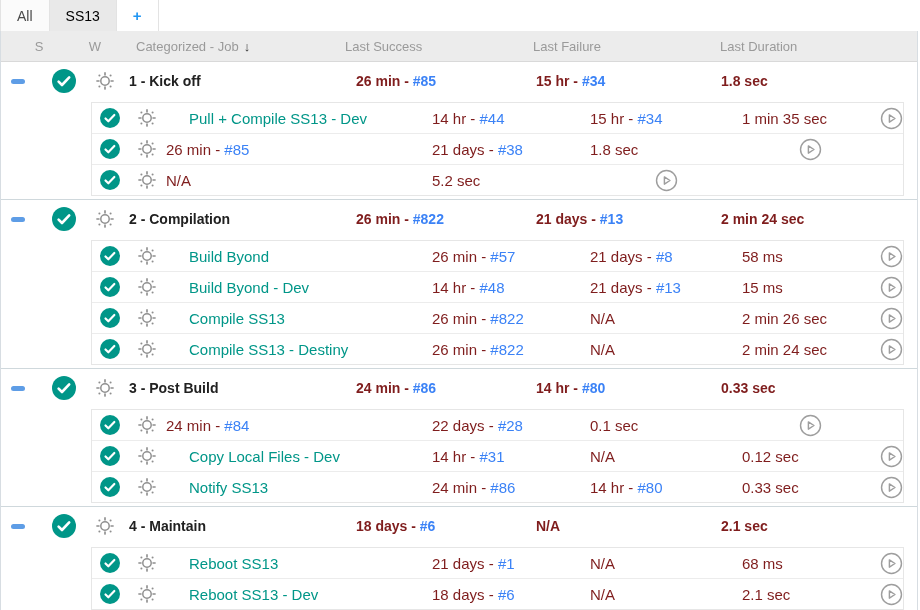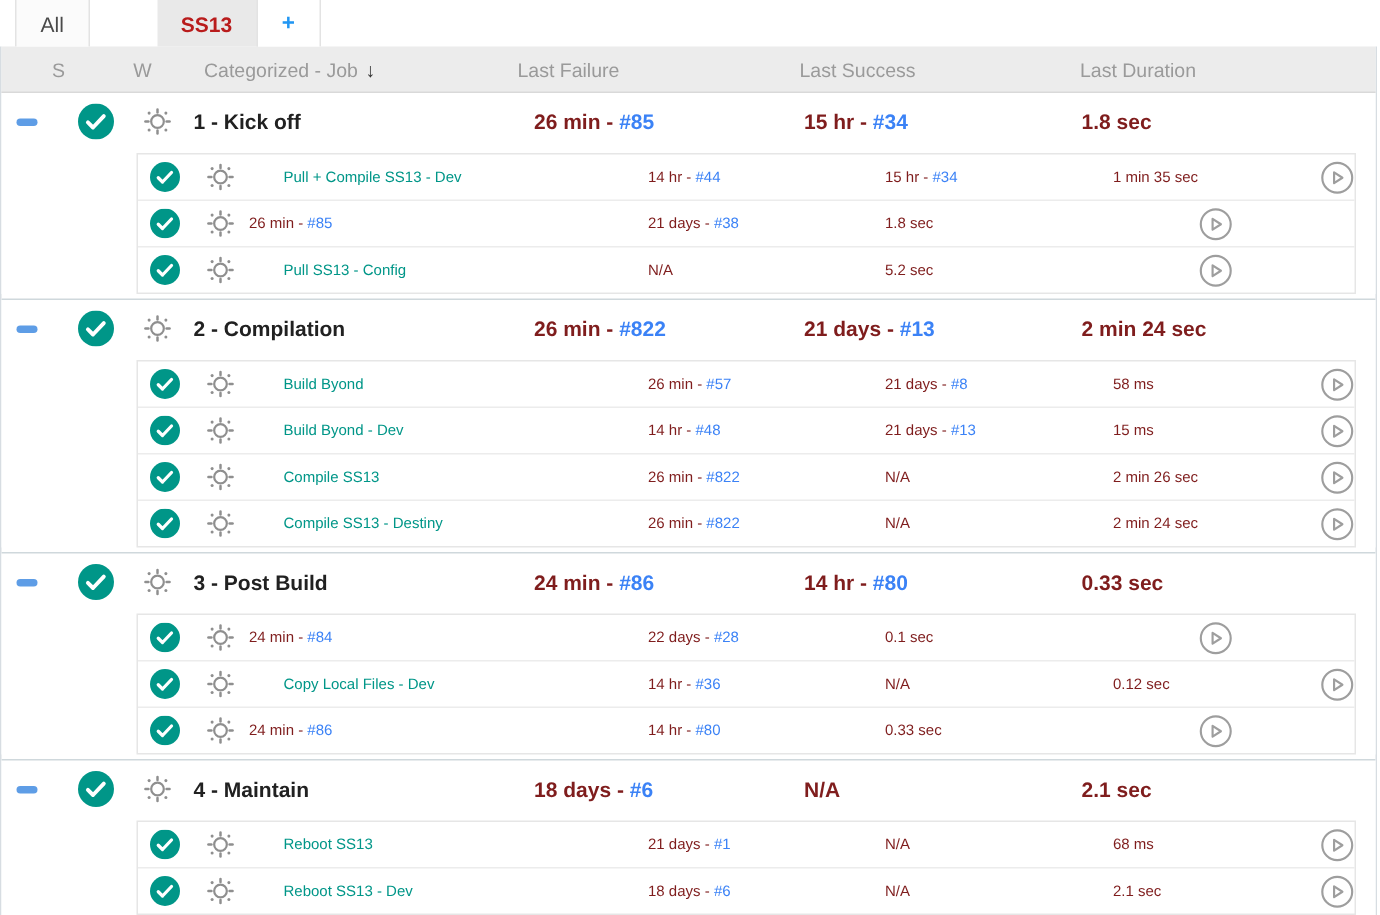--- a/index.html
+++ b/index.html
@@ -2,27 +2,27 @@
 <html><head>
 <meta charset="utf-8">
 <style>
   html,body { margin:0; padding:0; }
   body {
     width:920px; height:610px; background:#fff;
     font-family:"Liberation Sans", sans-serif;
     color:#212121; font-size:13.5px; overflow:hidden;
   }
   
-  .tabbar { height:31px; display:flex; align-items:stretch; padding-left:10px; background:#fff; }
+  .tabbar { height:31px; display:flex; align-items:stretch; background:#fff; }
   .tab {
     display:flex; align-items:center; padding:0 16px; font-size:14px; color:#4a4a4a;
     border-right:1px solid #e3e3e3; cursor:pointer; background:#fbfbfb;
   }
   .tab:first-child { border-left:1px solid #e3e3e3; }
-  .tab.active { background:#e9e9e9; color:#b91c1c; font-weight:bold;margin-left:45px; }
+  .tab.active { background:#e9e9e9; color:#000000; font-weight:normal; }
   .tab.add { color:#2196f3; font-weight:bold; font-size:15px; background:#fff; }
   
   .container {
     border-left:1px solid #d7dde2; border-right:1px solid #d7dde2; border-bottom:1px solid #cfd8dc;
     width:918px; box-sizing:border-box;
   }
   
   .header-row {
     height:30px; background:#ececec; border-bottom:1px solid #d9d9d9;
     display:grid; grid-template-columns:60px 52px 224px 188px 187px 1fr;
@@ -42,21 +42,21 @@
   .collapse-btn { background:none; border:none; padding:5px 2px; cursor:pointer; display:block; }
   .minus-bar { width:14px; height:5px; border-radius:2.5px; background:#5e9de6; display:block; }
   .cell { display:flex; align-items:center; }
   .c-status, .c-weather, .c-play { justify-content:center; }
   
   .sub-table {
     margin:2px 13px 3px 90px; border:1px solid #e6e6e6; background:#fff;
   }
   .job-row {
     height:30px; display:grid; grid-template-columns:36px 38px 266px 158px 152px 137px 1fr;
-    align-items:center; font-size:10px; border-bottom:1px solid #ececec;
+    align-items:center; font-size:15px; border-bottom:1px solid #ececec;
   }
   .job-row:last-child { border-bottom:none; }
   .job-row .c-name { padding-left:23px; }
   
   a.job-link { color:#009688; text-decoration:none; }
   a.build-link { color:#3b82f6; text-decoration:none; margin-left:0; }
   .group-row a.build-link { font-weight:bold; }
   .val-text { color:#7f1d1d; white-space:pre; }
   
   .ic { display:inline-flex; line-height:0; }
@@ -99,22 +99,22 @@
   <div class="tab active">SS13</div>
   <div class="tab add">+</div>
 </div>
 
 <div class="container">
 
   <div class="header-row">
     <div class="h-center">S</div>
     <div class="h-center">W</div>
     <div class="h-job"><span>Categorized - Job</span><span class="sort-arrow">↓</span></div>
+    <div>Last Success</div>
     <div>Last Failure</div>
-    <div>Last Success</div>
     <div>Last Duration</div>
   </div>
 
   <div class="section">
     <div class="group-row">
       <div class="cell">
           <button class="collapse-btn">
             <span class="minus-bar"></span>
           </button>
         </div>
@@ -221,23 +221,20 @@
               </svg>
             </span>
           </div>
         <div class="cell c-weather">
             <span class="ic ic-sun">
               <svg>
                 <use href="#sym-sun"></use>
               </svg>
             </span>
           </div>
-        <div class="cell c-name">
-            <a class="job-link" href="#">Pull SS13 - Config</a>
-          </div>
         <div class="cell">
             <span class="val-text">N/A</span>
             <a class="build-link" href="#"></a>
           </div>
         <div class="cell">
             <span class="val-text">5.2 sec</span>
           </div>
         <div class="cell c-play">
             <button class="play-btn"><svg>
                 <use href="#sym-play"></use>
@@ -505,21 +502,21 @@
               <svg>
                 <use href="#sym-sun"></use>
               </svg>
             </span>
           </div>
         <div class="cell c-name">
             <a class="job-link" href="#">Copy Local Files - Dev</a>
           </div>
         <div class="cell">
             <span class="val-text">14 hr - </span>
-            <a class="build-link" href="#">#36</a>
+            <a class="build-link" href="#">#31</a>
           </div>
         <div class="cell">
             <span class="val-text">N/A</span>
             <a class="build-link" href="#"></a>
           </div>
         <div class="cell">
             <span class="val-text">0.12 sec</span>
           </div>
         <div class="cell c-play">
             <button class="play-btn"><svg>
@@ -534,20 +531,23 @@
                 <use href="#sym-check"></use>
               </svg>
             </span>
           </div>
         <div class="cell c-weather">
             <span class="ic ic-sun">
               <svg>
                 <use href="#sym-sun"></use>
               </svg>
             </span>
+          </div>
+        <div class="cell c-name">
+            <a class="job-link" href="#">Notify SS13</a>
           </div>
         <div class="cell">
             <span class="val-text">24 min - </span>
             <a class="build-link" href="#">#86</a>
           </div>
         <div class="cell">
             <span class="val-text">14 hr - </span>
             <a class="build-link" href="#">#80</a>
           </div>
         <div class="cell">

